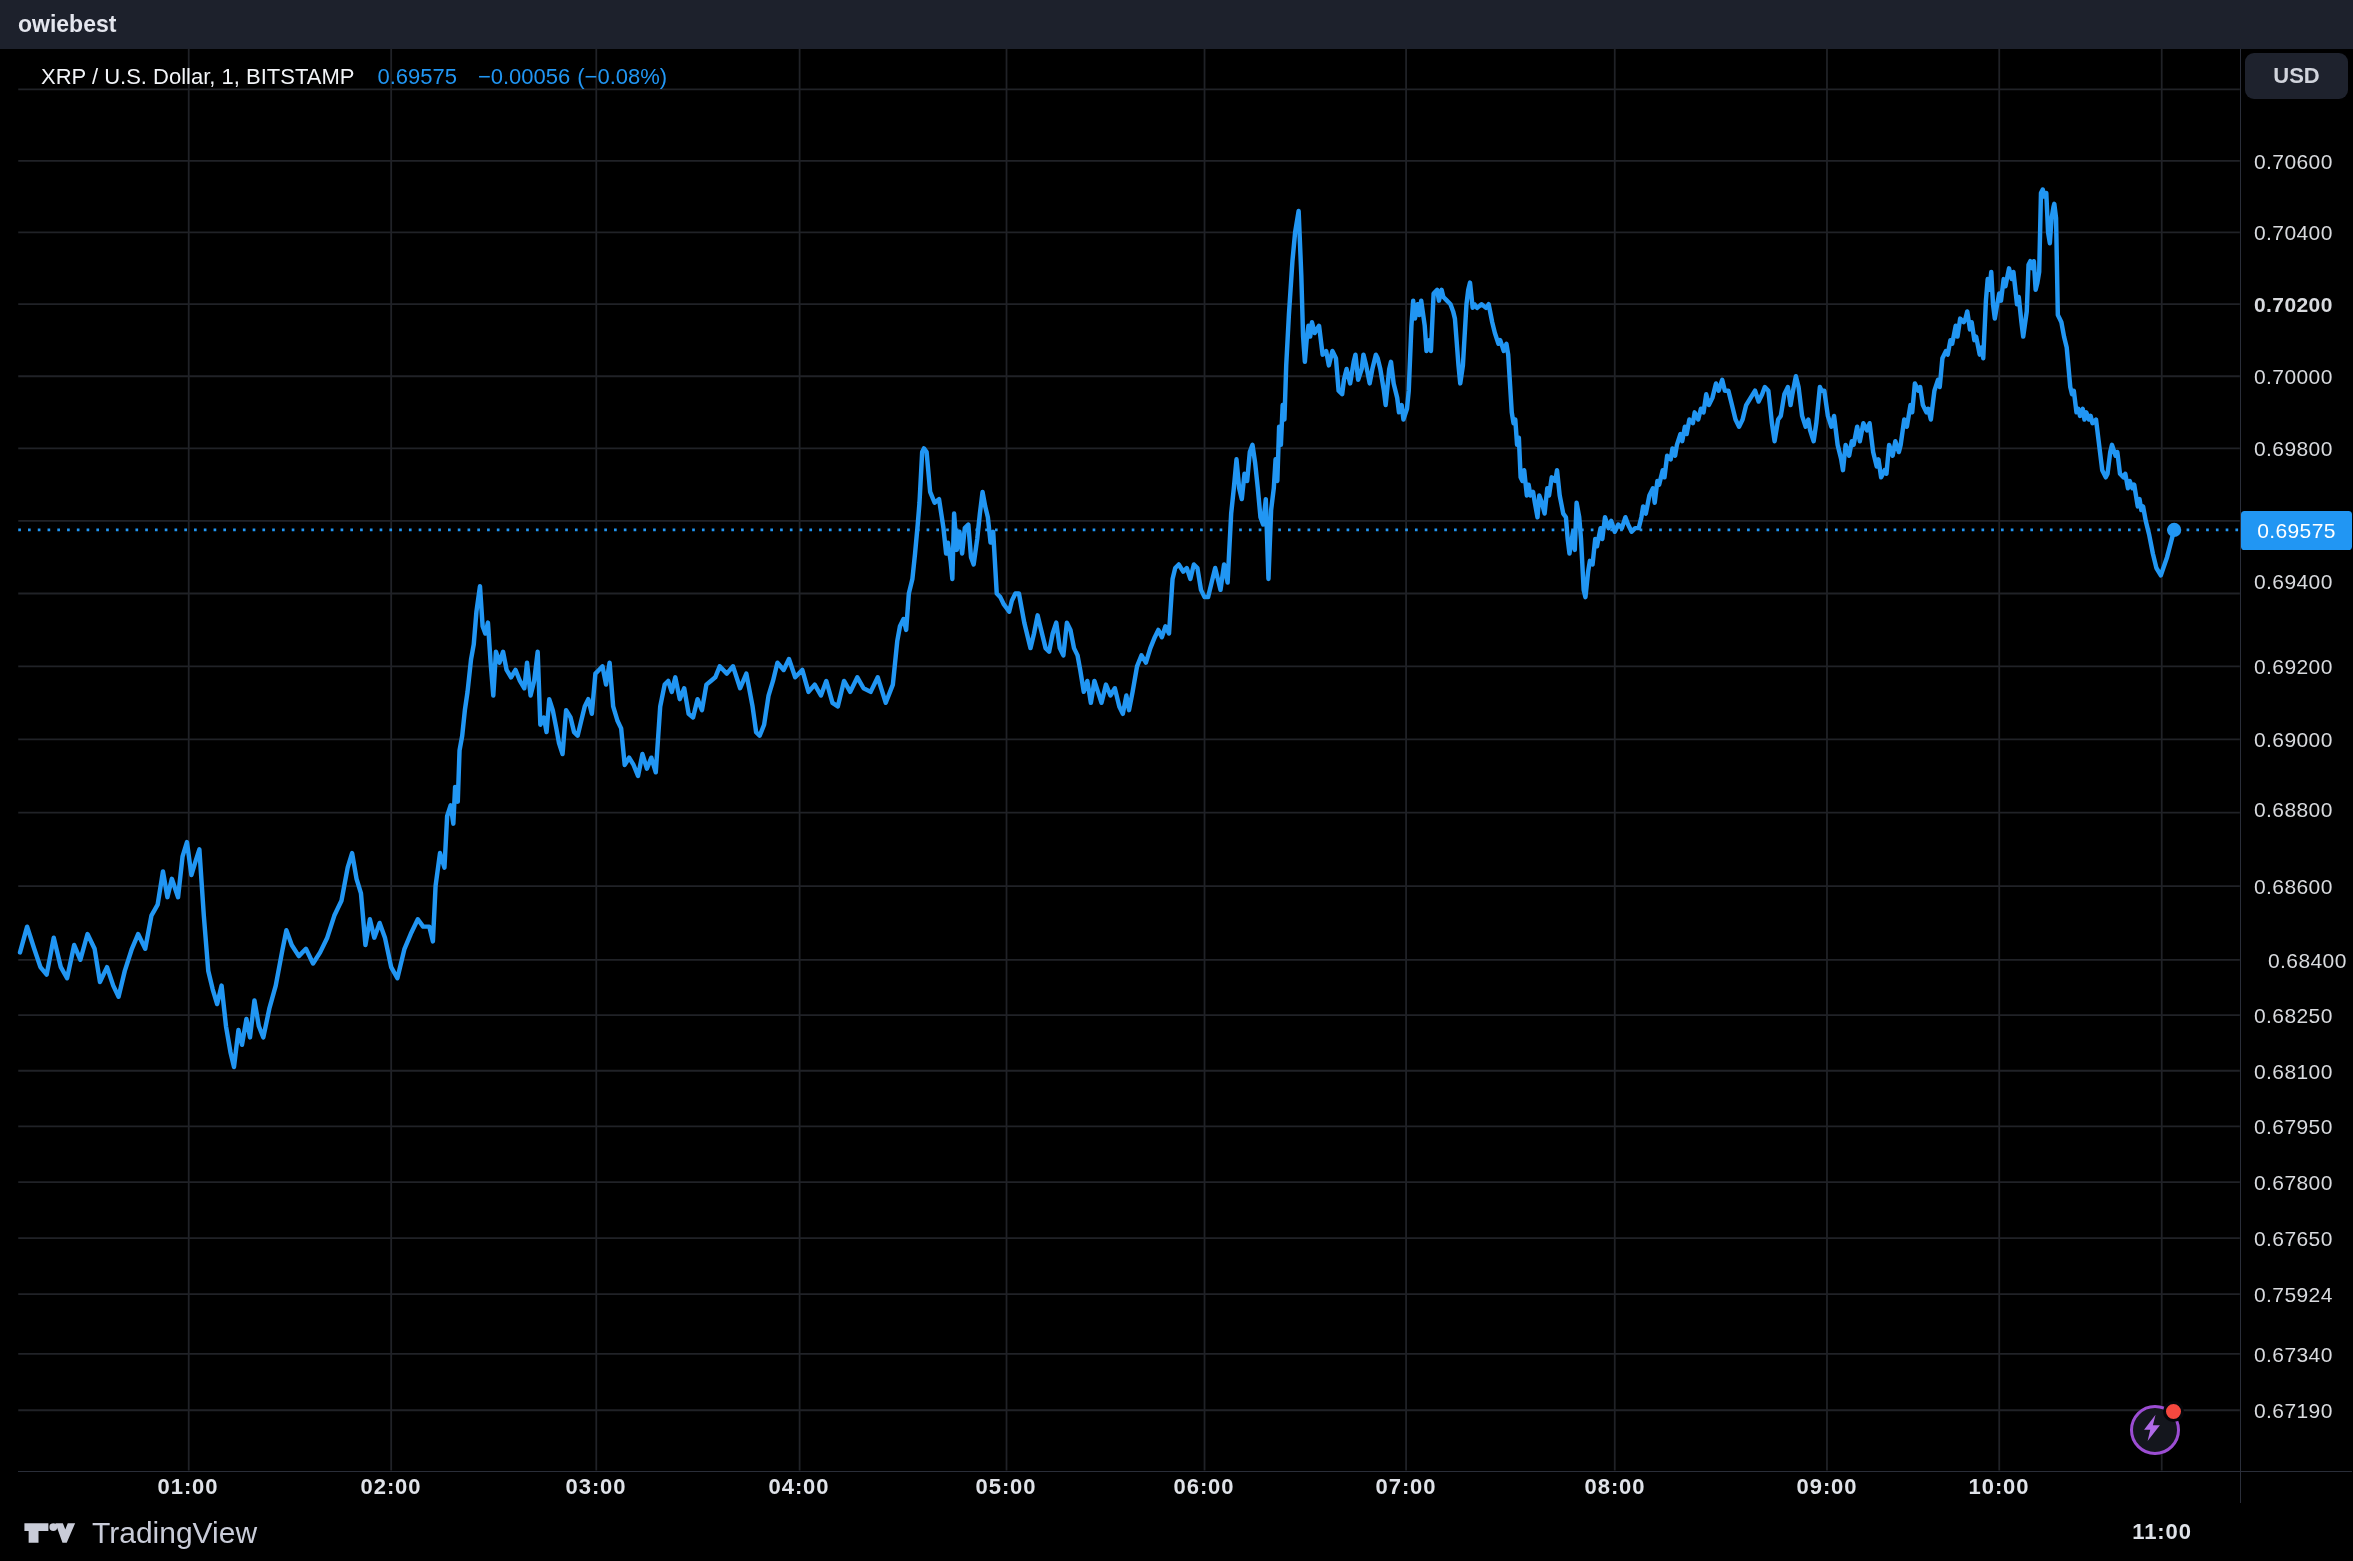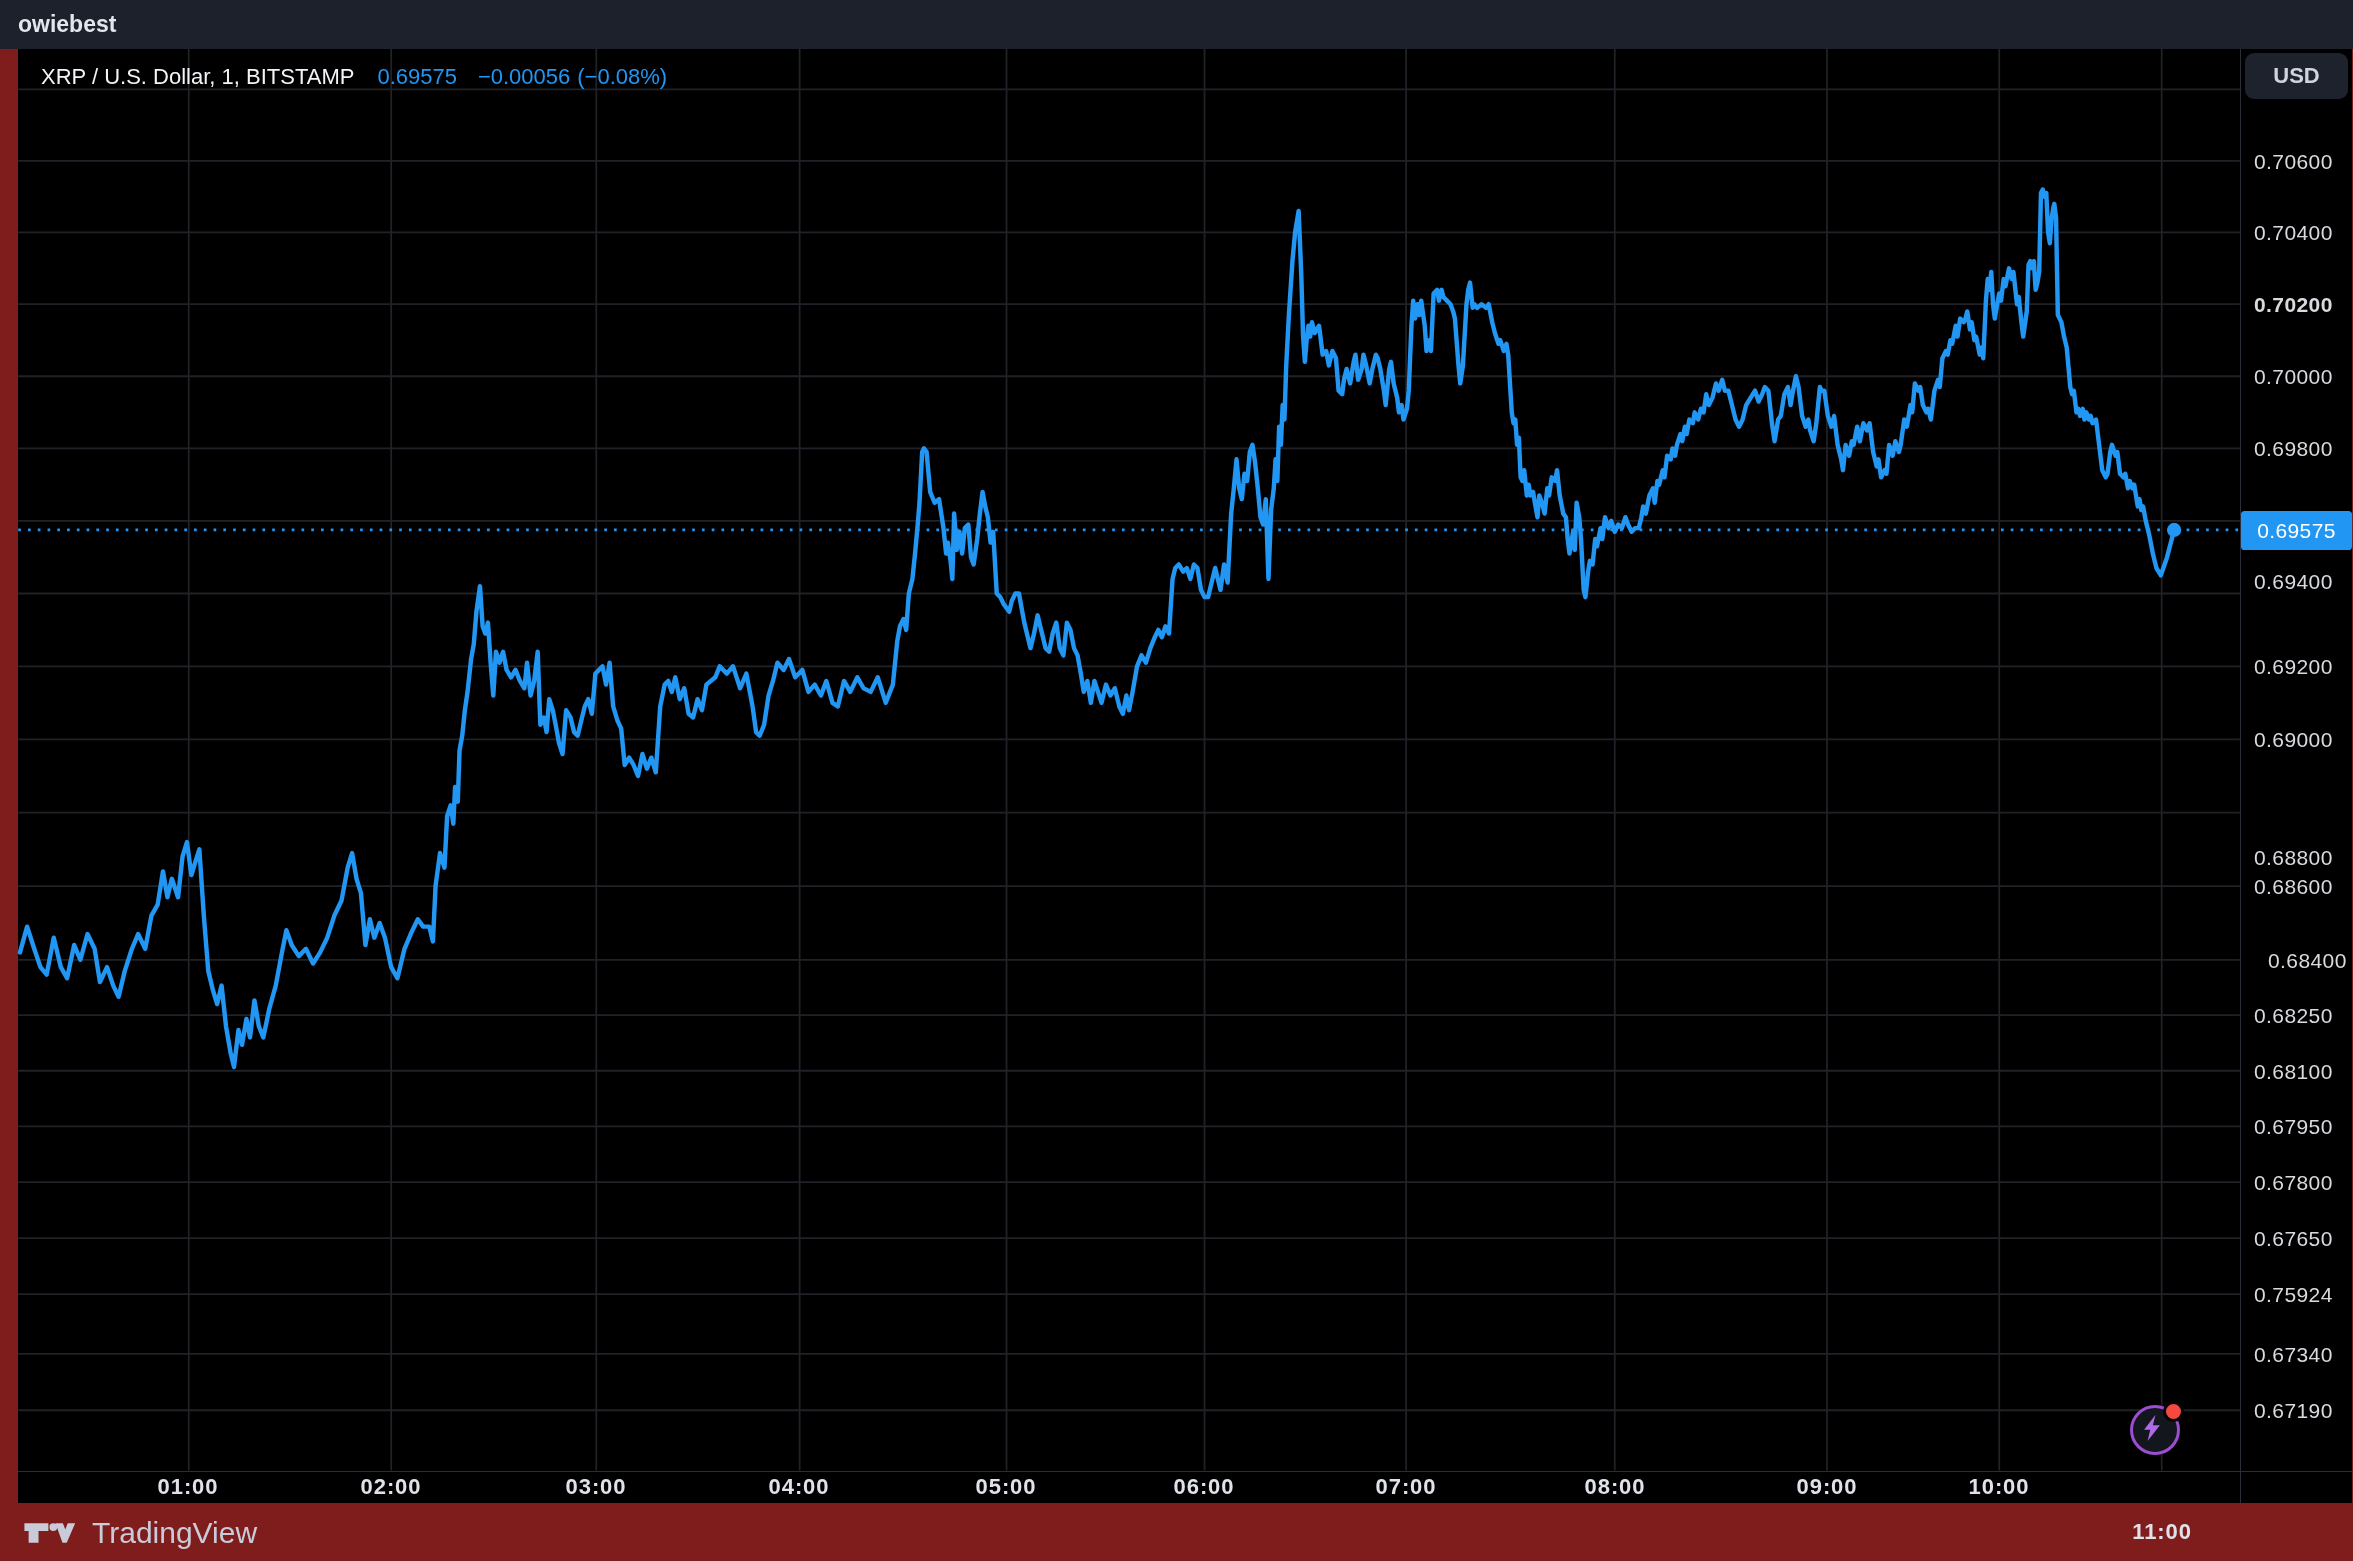--- a/index.html
+++ b/index.html
@@ -1,17 +1,17 @@
 <!DOCTYPE html>
 <html style="font-size:14px"><head>
 <meta charset="utf-8">
 <style>
   html,body{margin:0;padding:0;background:#1d212c;width:2354px;height:1561px;overflow:hidden;
     font-family:"Liberation Sans","DejaVu Sans",sans-serif;-webkit-font-smoothing:antialiased;}
-  #stage{position:absolute;left:0;top:0;width:2354px;height:1561px;background:#7f1d1d;}
+  #stage{position:absolute;left:0;top:0;width:2354px;height:1561px;background:#000000;}
   
   #top-bar{position:absolute;left:0;top:0;width:2354px;height:49px;background:#1d212c;
     display:flex;align-items:center;padding-left:18px;box-sizing:border-box;}
   #top-bar .pub{color:#e4e6ee;font-weight:700;font-size:23px;}
   #top-bar .rest{color:#c6c9d3;font-weight:600;font-size:23px;white-space:pre;}
   
   #panes{position:absolute;left:18px;top:49px;width:2334px;height:1454px;background:#000;}
   #price-pane-border{position:absolute;left:2240px;top:49px;width:0.9px;height:1454px;background:#2a2e39;z-index:3;}
   #time-pane-border{position:absolute;left:18px;top:1471px;width:2334px;height:0.9px;background:#2a2e39;z-index:3;}
   #chart-svg{position:absolute;left:0;top:0;width:2354px;height:1561px;z-index:2;}
@@ -103,21 +103,21 @@
   <div id="price-labels">
       <div class="pl" style="top: 148px;">0.70600</div>
       <div class="pl" style="top: 219px;">0.70400</div>
       <div class="pl" style="top: 291px; font-weight: bold;">0.70200</div>
       <div class="pl" style="top: 363px;">0.70000</div>
       <div class="pl" style="top: 435px;">0.69800</div>
       <div class="pl" style="top: 508px;">0.69600</div>
       <div class="pl" style="top: 568px;">0.69400</div>
       <div class="pl" style="top: 653px;">0.69200</div>
       <div class="pl" style="top: 726px;">0.69000</div>
-      <div class="pl" style="top: 844px;">0.68800</div>
+      <div class="pl" style="top: 796px;">0.68800</div>
       <div class="pl" style="top: 873px;">0.68600</div>
       <div class="pl" style="top: 947px; margin-left: 14px;">0.68400</div>
       <div class="pl" style="top: 1002px;">0.68250</div>
       <div class="pl" style="top: 1058px;">0.68100</div>
       <div class="pl" style="top: 1113px;">0.67950</div>
       <div class="pl" style="top: 1169px;">0.67800</div>
       <div class="pl" style="top: 1225px;">0.67650</div>
       <div class="pl" style="top: 1281px;">0.75924</div>
       <div class="pl" style="top: 1341px;">0.67340</div>
       <div class="pl" style="top: 1397px;">0.67190</div>

